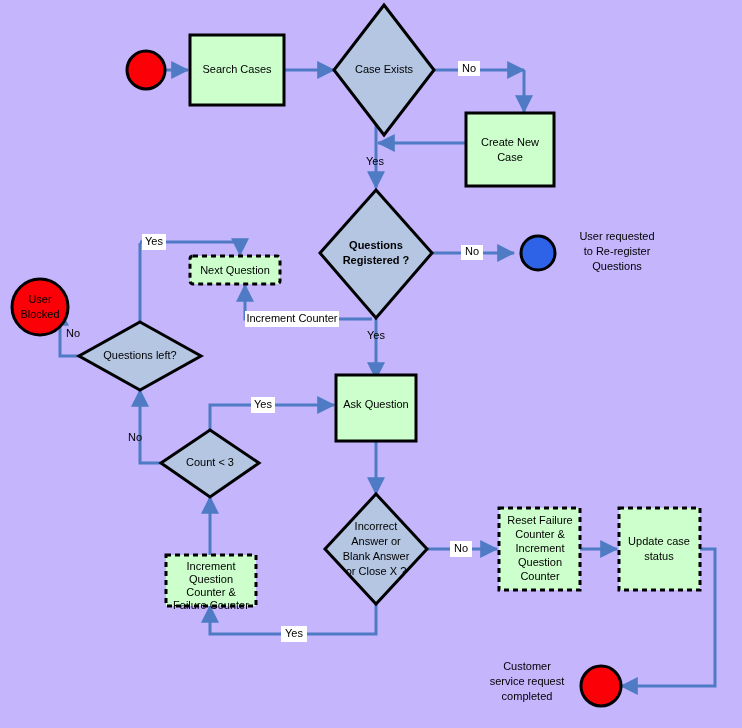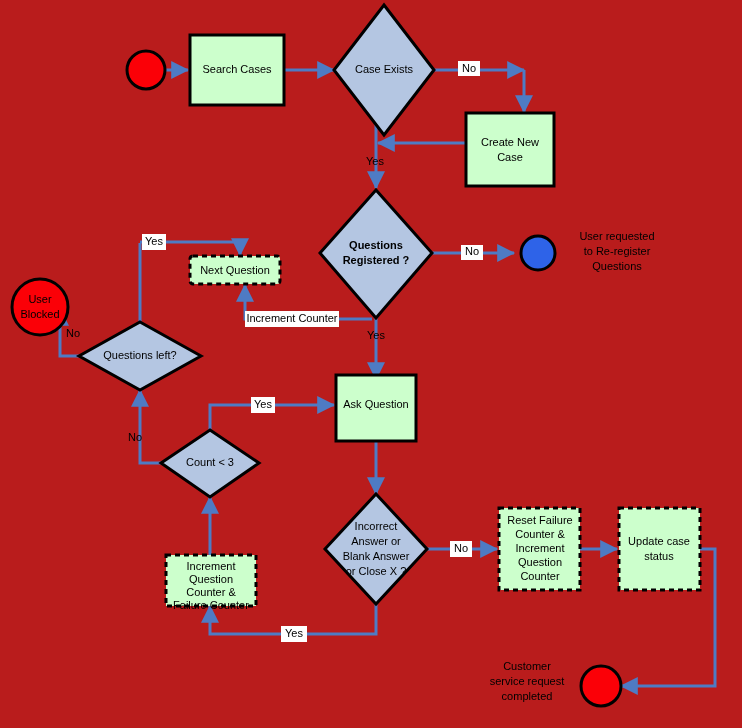--- a/index.html
+++ b/index.html
@@ -4,21 +4,21 @@
 <style>
   html, body {
     margin: 0;
     padding: 0;
     background: #ffffff;
   }
   #canvas-wrap {
     position: relative;
     width: 742px;
     height: 728px;
-    background: #b91c1c;
+    background: #c4b5fd;
     overflow: hidden;
     font-family: "Liberation Sans", sans-serif;
   }
   svg#flow {
     position: absolute;
     left: 0;
     top: 0;
     width: 742px;
     height: 728px;
   }

